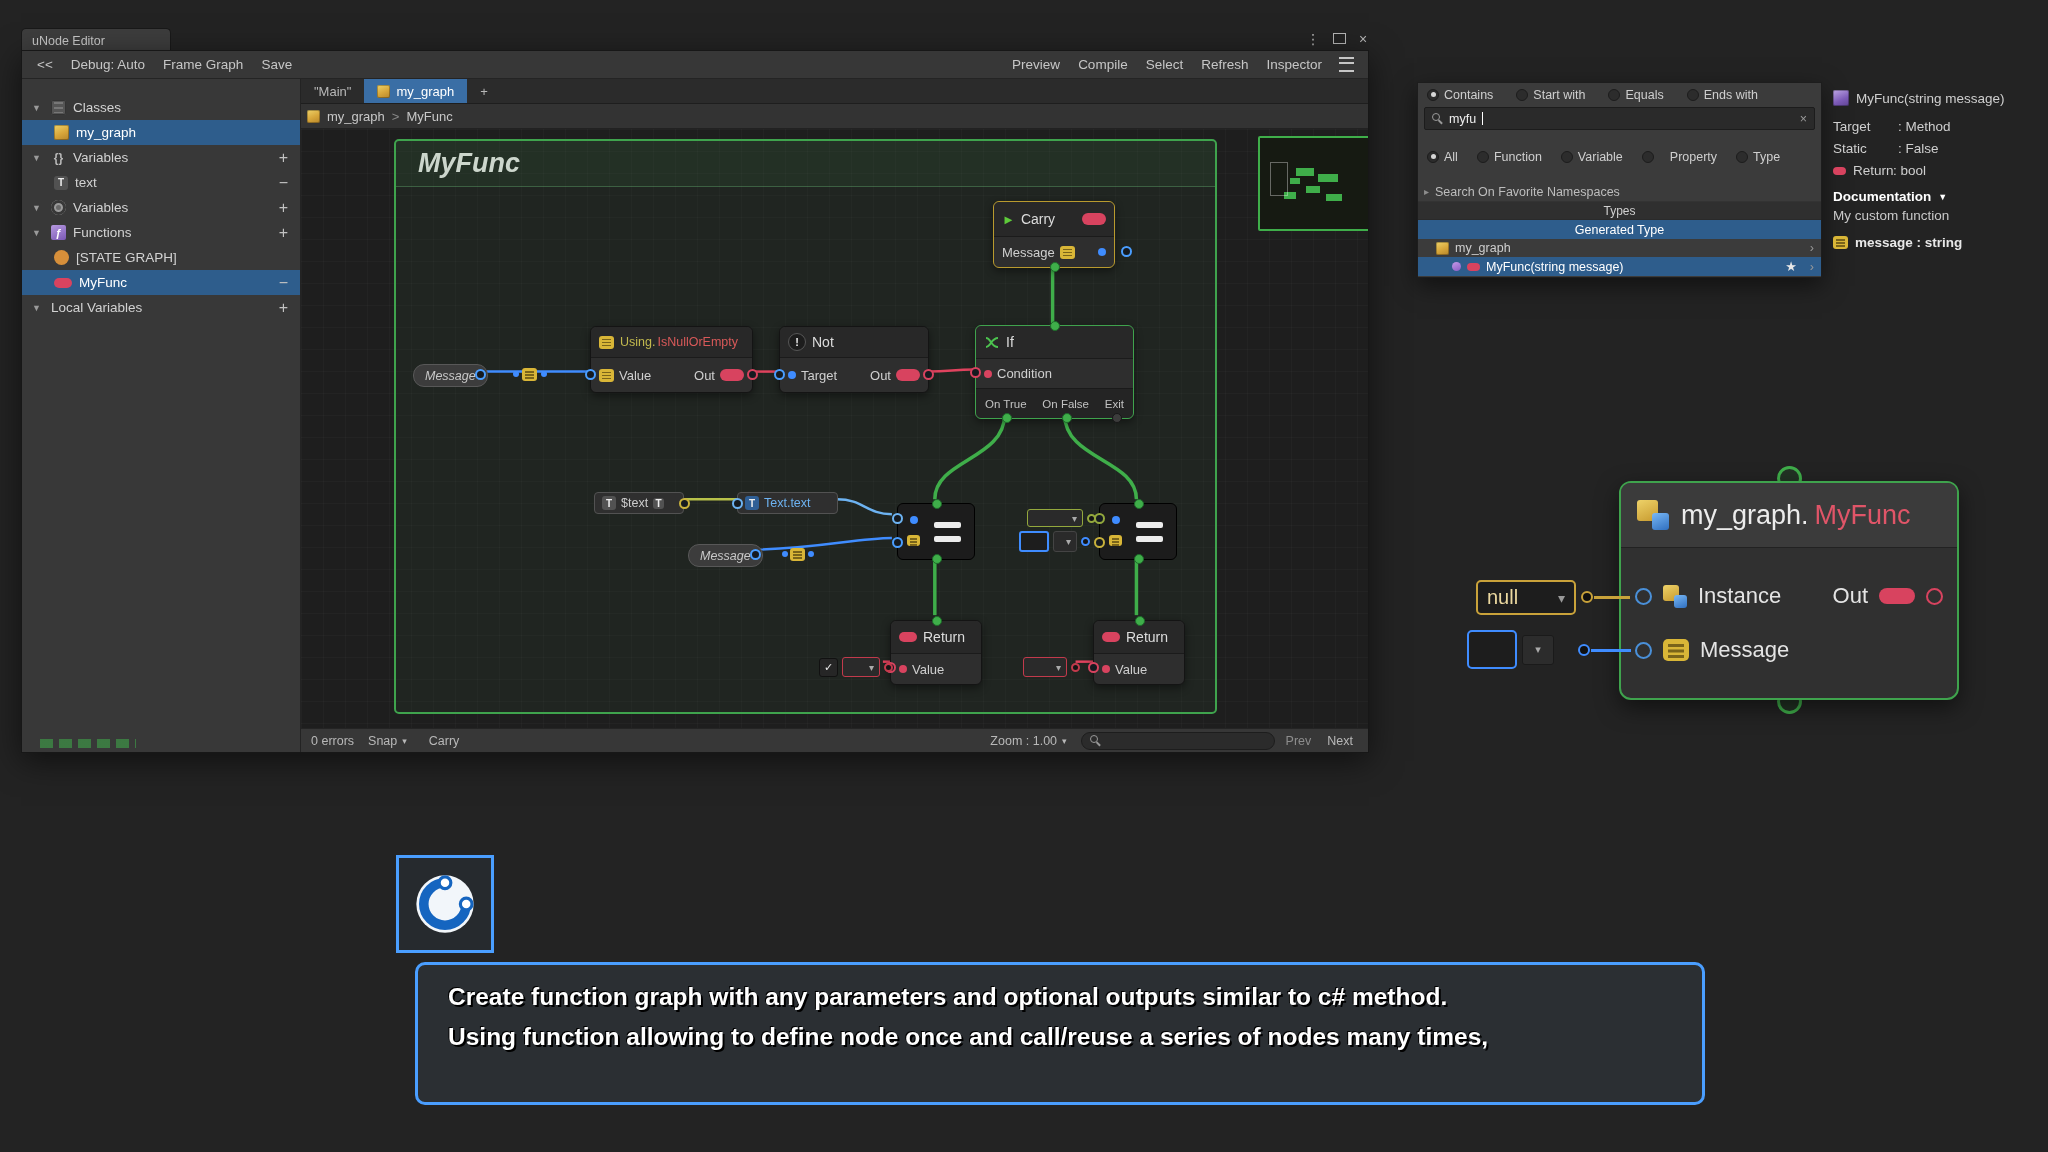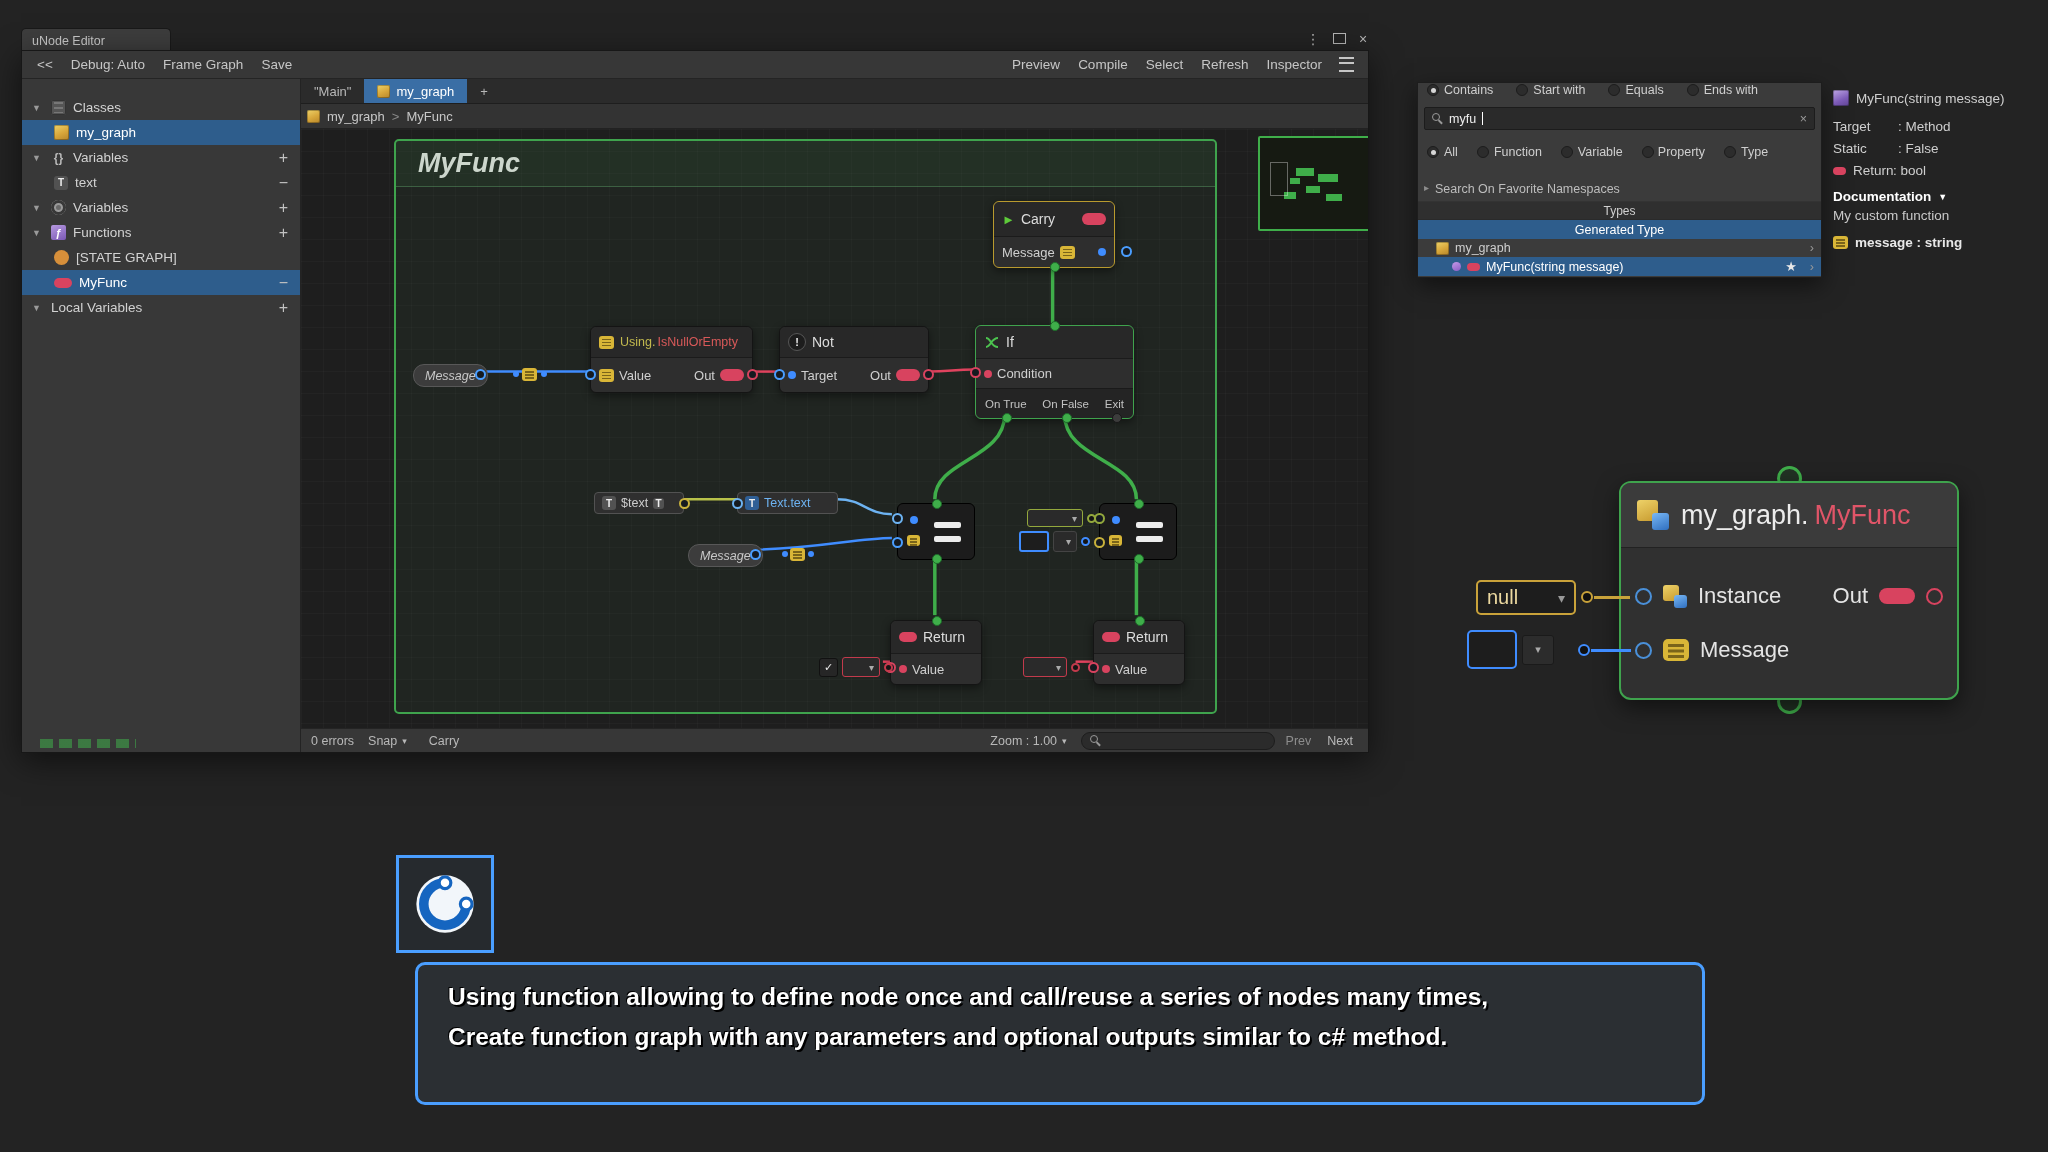--- a/index.html
+++ b/index.html
@@ -132,21 +132,21 @@
   .cb{width:17px;height:17px;background:#262626;border:1px solid #111;border-radius:3px;color:#ececec;
       font-size:11px;display:flex;align-items:center;justify-content:center;flex:none}
   .cdot{width:9px;height:9px;border-radius:50%;background:#141414;box-sizing:border-box;flex:none}
   #minimap{position:absolute;left:957px;top:7px;width:112px;height:95px;background:#161a12;
            border:2px solid #3fae4a;box-sizing:border-box;border-radius:2px}
   .mmr{position:absolute;background:#3fae4a}
 
   
   #selector{position:absolute;left:1417px;top:82px;width:405px;height:196px;background:#3b3b3b;
             border:1px solid #1d1d1d;box-shadow:0 8px 22px rgba(0,0,0,.5);font-size:12.5px;color:#cfcfcf;box-sizing:border-box}
-  .selrow{display:flex;align-items:flex-start}
+  .selrow{display:flex;align-items:center}
   .radio{width:12px;height:12px;border-radius:50%;border:1px solid #1c1c1c;background:#2c2c2c;position:relative;flex:none;box-sizing:border-box}
   .radio.on:after{content:"";position:absolute;inset:2.5px;border-radius:50%;background:#d6d6d6}
   .sfield{margin:1px 6px;height:21px;background:#2a2a2a;border:1px solid #1c1c1c;border-radius:2px;
           display:flex;align-items:center;gap:6px;padding:0 7px;color:#efefef}
   .caret{width:1px;height:13px;background:#fff;display:inline-block}
   .ghead{height:17px;background:#2f2f2f;display:flex;align-items:center;justify-content:center;
          font-size:12px;color:#d0d0d0;border-top:1px solid #333;border-bottom:1px solid #2a2a2a}
   .gsel-row{height:19px;background:#2e5d8c;display:flex;align-items:center;justify-content:center;color:#fff}
   .trow{height:18px;display:flex;align-items:center;gap:6px;position:relative}
   .trow.hl{background:#2e5d8c;color:#fff}
@@ -563,21 +563,21 @@
         <span>All</span>
       </span>
       <span class="flex" style="gap:5px">
         <span class="radio"></span>
         <span>Function</span>
       </span>
       <span class="flex" style="gap:5px">
         <span class="radio"></span>
         <span>Variable</span>
       </span>
-      <span class="flex" style="gap:4px">
+      <span class="flex" style="gap:16px">
         <span class="radio"></span>
         <span>Property</span>
       </span>
       <span class="flex" style="gap:5px">
         <span class="radio"></span>
         <span>Type</span>
       </span>
     </div>
     <div class="selrow" style="height:19px;padding:0 6px;gap:6px;color:#bdbdbd">
       <span style="font-size:10px;color:#8d8d8d">▸</span>
@@ -677,17 +677,17 @@
 
   <div id="logo">
     <svg width="70" height="70" viewBox="0 0 66 66">
       <circle cx="33" cy="33" r="27" fill="#f2f6fa"></circle>
       <path d="M 33 13 a 20 20 0 1 0 20 20" fill="none" stroke="#1565c0" stroke-width="9" stroke-linecap="round"></path>
       <circle cx="33" cy="13" r="5.5" fill="#fff" stroke="#1565c0" stroke-width="3"></circle>
       <circle cx="53" cy="33" r="5.5" fill="#fff" stroke="#1565c0" stroke-width="3"></circle>
     </svg>
   </div>
   <div id="dbox">
+    <div class="l">Create function graph with any parameters and optional outputs similar to c# method.</div>
     <div class="l">Using function allowing to define node once and call/reuse a series of nodes many times,</div>
-    <div class="l">Create function graph with any parameters and optional outputs similar to c# method.</div>
   </div>
 
 </div>
 
 </body></html>

